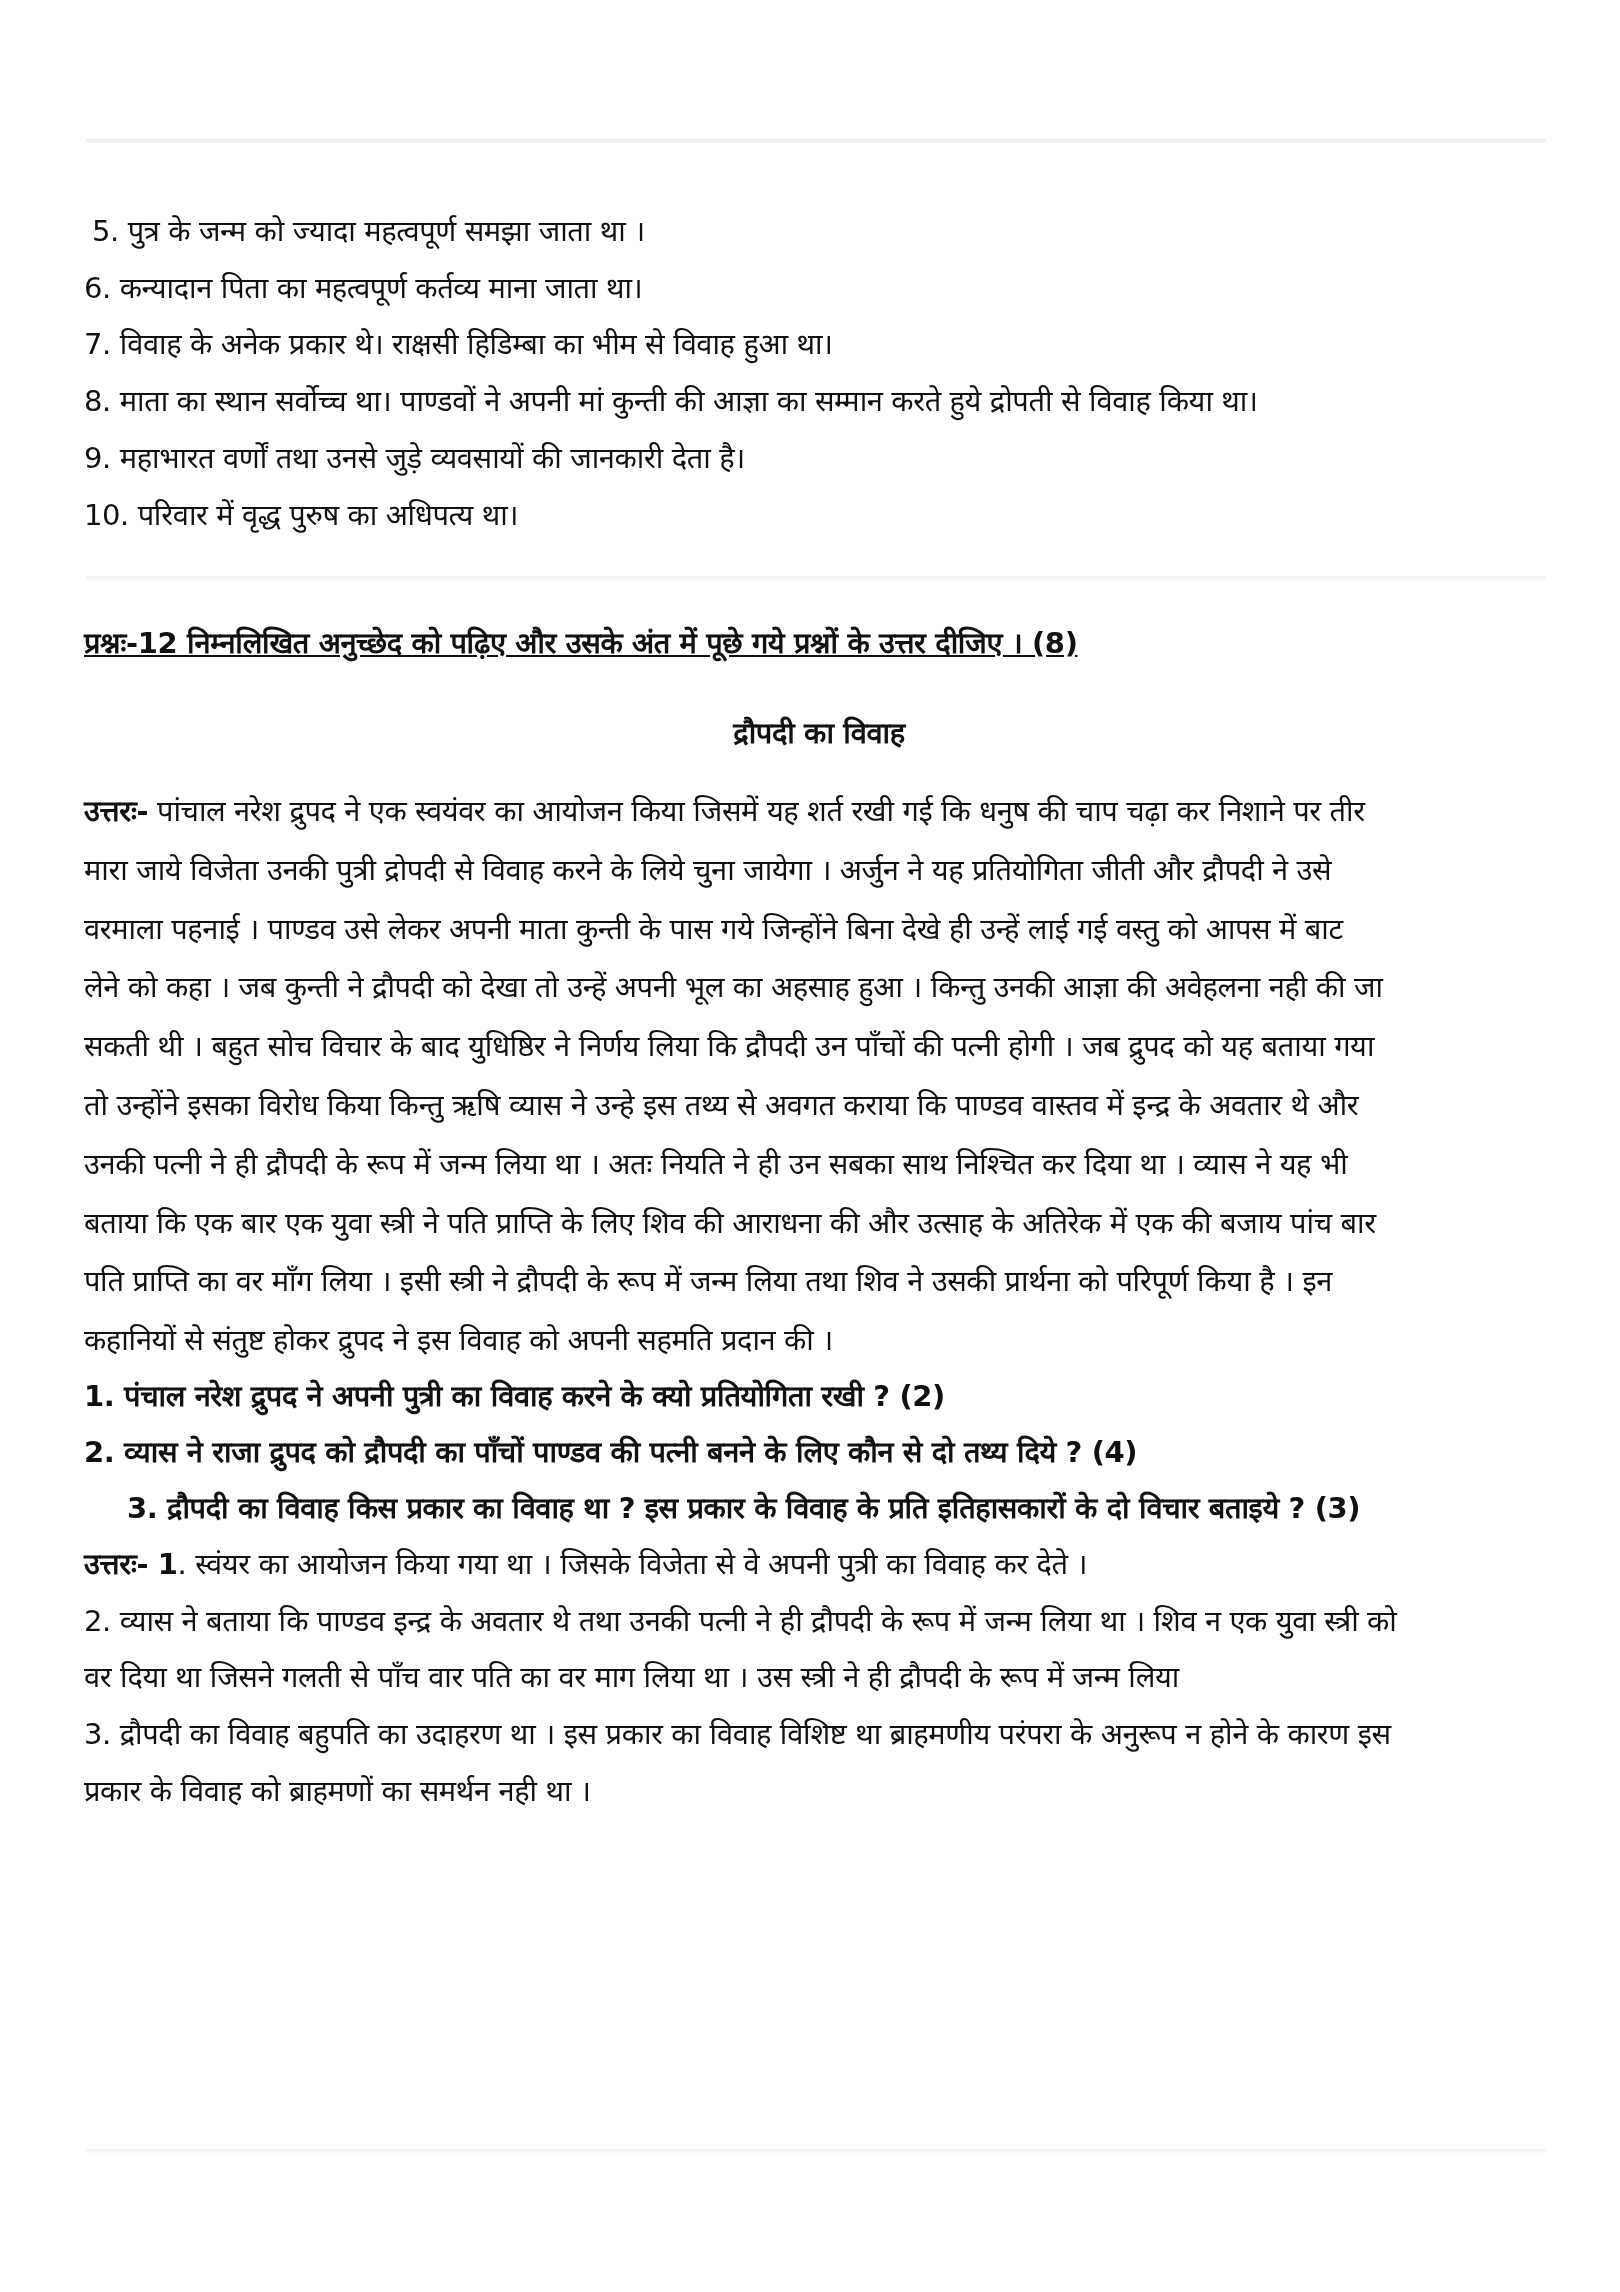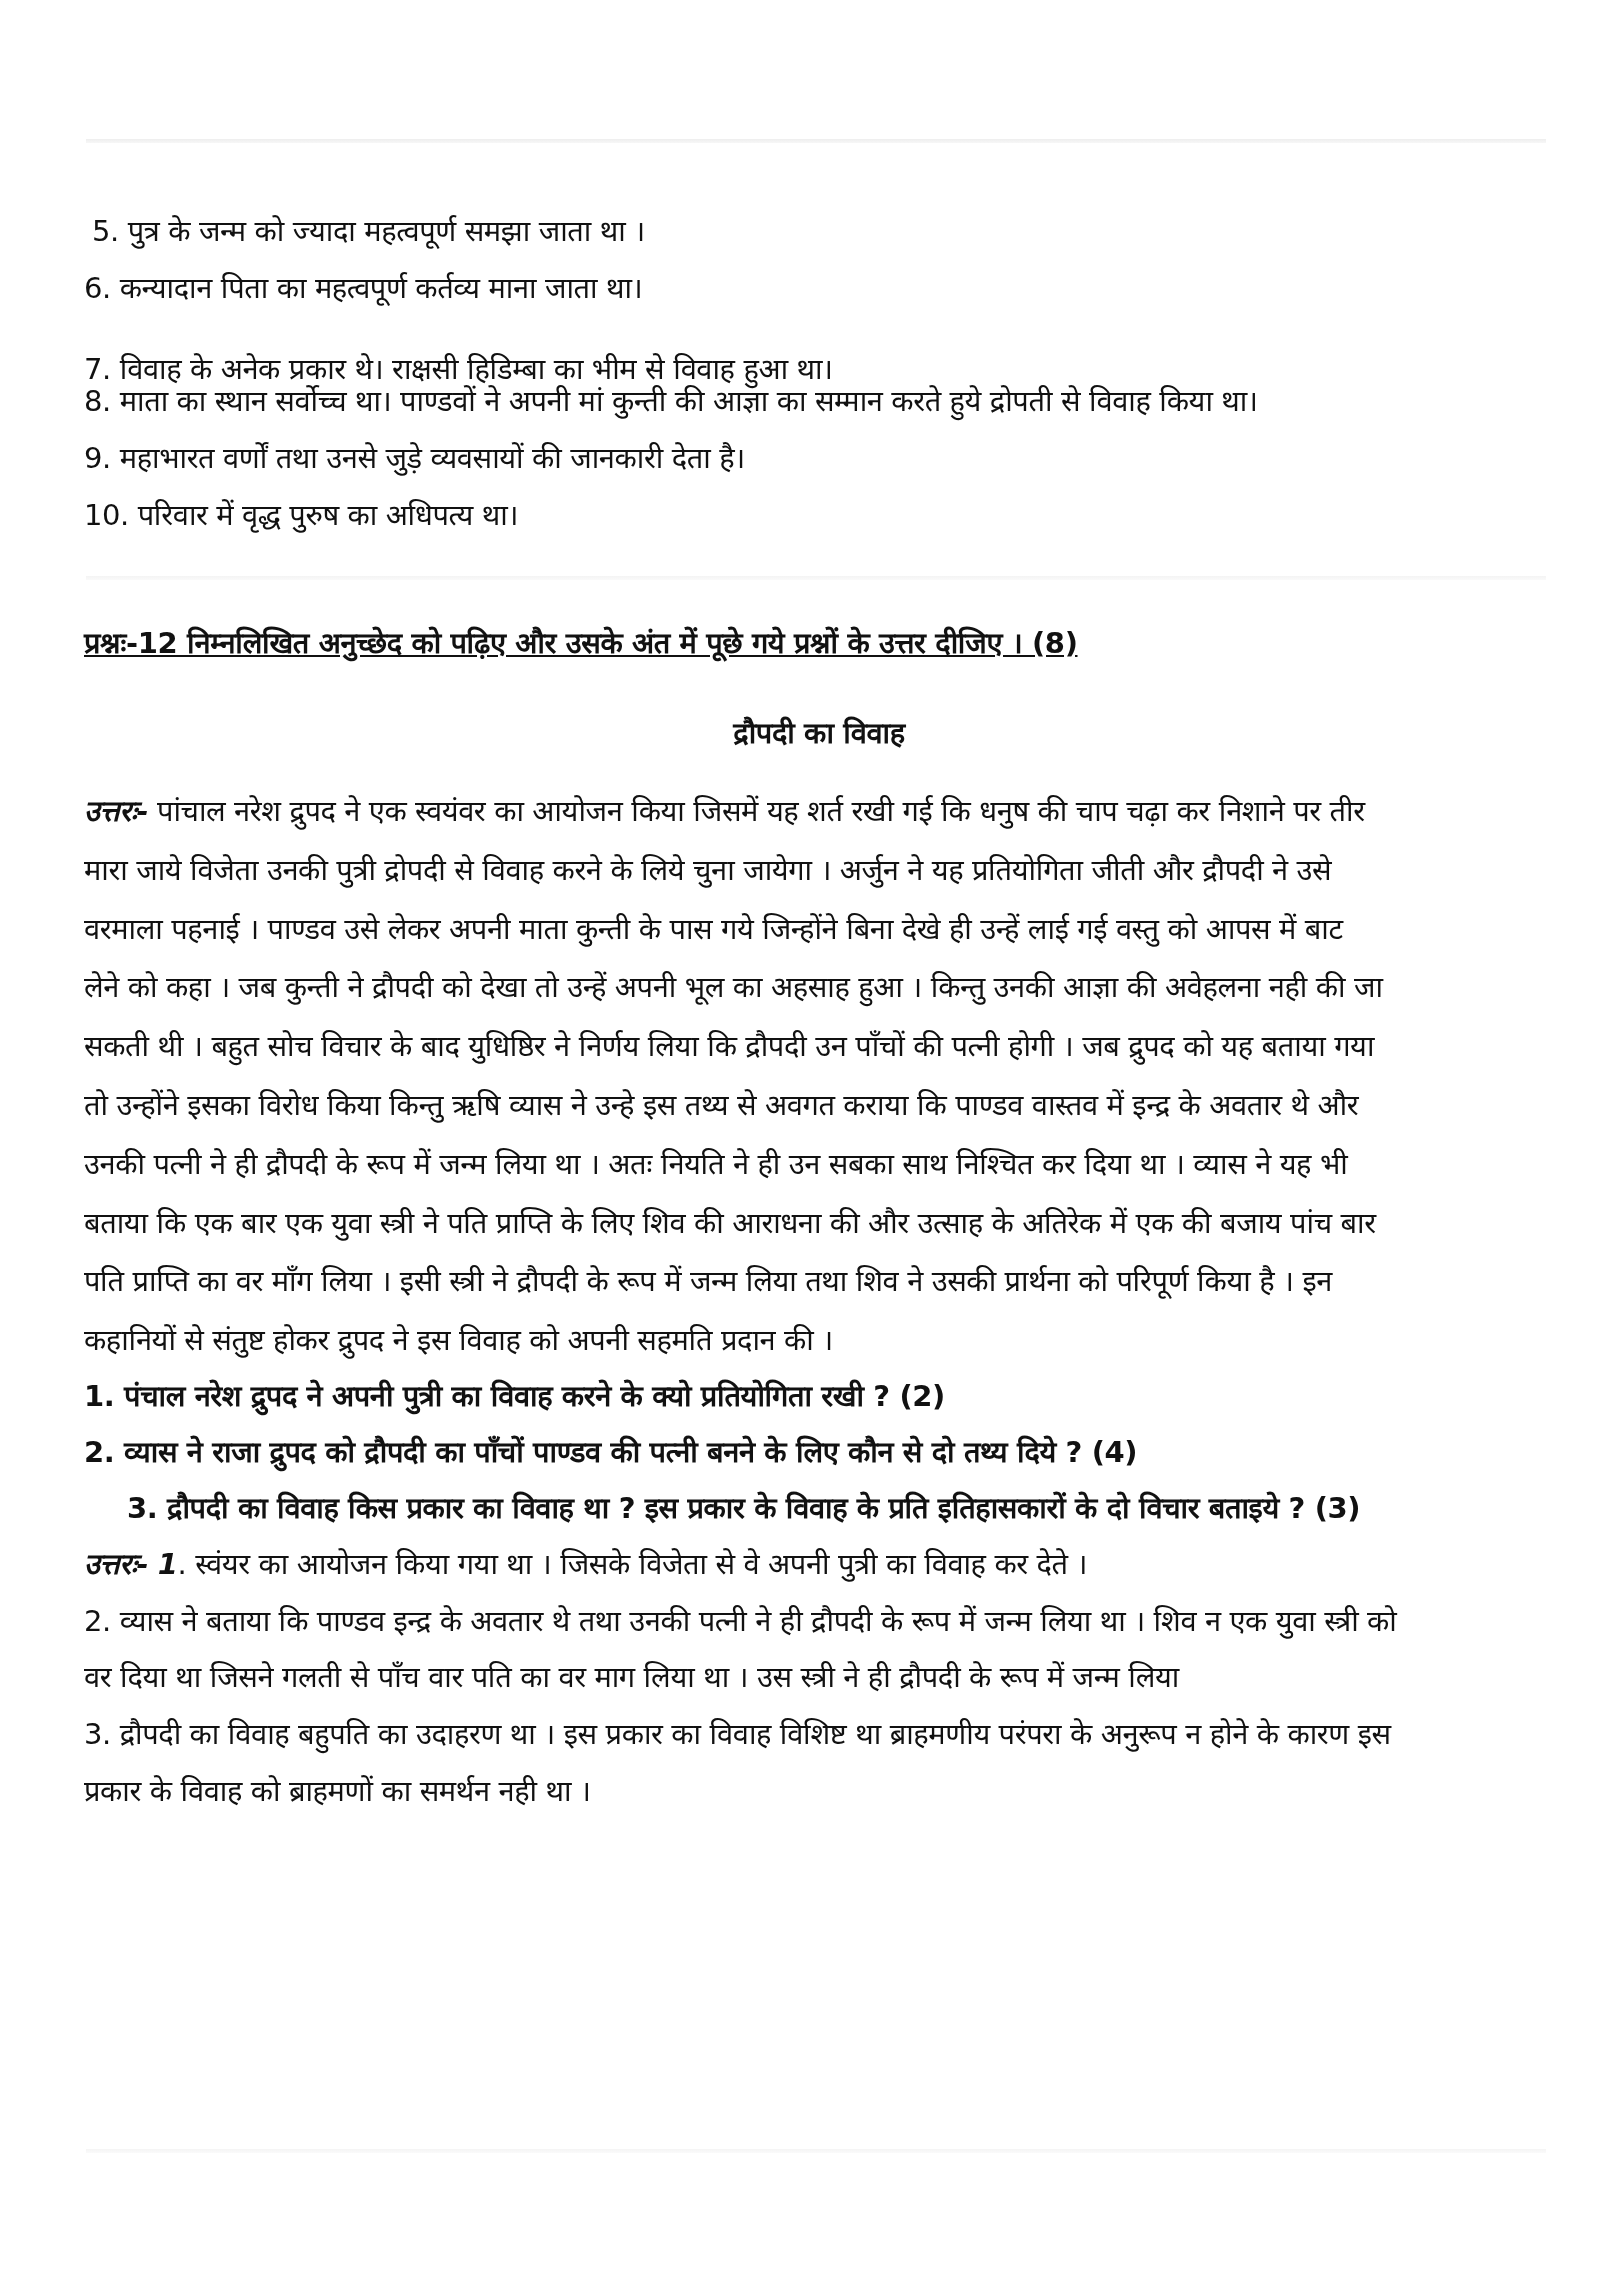--- a/index.html
+++ b/index.html
@@ -13,35 +13,35 @@
       background: linear-gradient(#eeeeee, #f7f7f7);
     }
     .rule.faint { background: linear-gradient(#f4f4f4, #fafafa); }
     .page { position: absolute; left: 84px; top: 0; width: 1470px; }
     .line {
       position: absolute; left: 0; white-space: nowrap;
       font-size: 29px; line-height: 39px; letter-spacing: -0.4px;
     }
     .bold { font-weight: bold; }
     .center { left: 0; right: 0; text-align: center; width: 1470px; }
-    .lbl { font-weight: bold; font-style: italic; }
+    .lbl { font-weight: bold; }
   </style>
 </head>
 <body>
 
 <div class="rule" style="top:139px;"></div>
 <div class="rule faint" style="top:576px;"></div>
 <div class="rule faint" style="top:2149px;"></div>
 
 <div class="page">
 
   <div>
     <div class="line" style="top:212px;margin-left:8px;">5. पुत्र के जन्म को ज्यादा महत्वपूर्ण समझा जाता था ।</div>
     <div class="line" style="top:269px;">6. कन्यादान पिता का महत्वपूर्ण कर्तव्य माना जाता था।</div>
-    <div class="line" style="top:325px;margin-top:25px;">7. विवाह के अनेक प्रकार थे। राक्षसी हिडिम्बा का भीम से विवाह हुआ था।</div>
+    <div class="line" style="top:325px;">7. विवाह के अनेक प्रकार थे। राक्षसी हिडिम्बा का भीम से विवाह हुआ था।</div>
     <div class="line" style="top:382px;">8. माता का स्थान सर्वोच्च था। पाण्डवों ने अपनी मां कुन्ती की आज्ञा का सम्मान करते हुये द्रोपती से विवाह किया था।</div>
     <div class="line" style="top:439px;">9. महाभारत वर्णों तथा उनसे जुड़े व्यवसायों की जानकारी देता है।</div>
     <div class="line" style="top:496px;">10. परिवार में वृद्ध पुरुष का अधिपत्य था।</div>
   </div>
 
   <div class="line bold" style="top:624px;text-decoration:underline;">प्रश्नः-12 निम्नलिखित अनुच्छेद को पढ़िए और उसके अंत में पूछे गये प्रश्नों के उत्तर दीजिए । (8)</div>
 
   <div class="line bold center" style="top:714px;">द्रौपदी का विवाह</div>
 
   <div>

